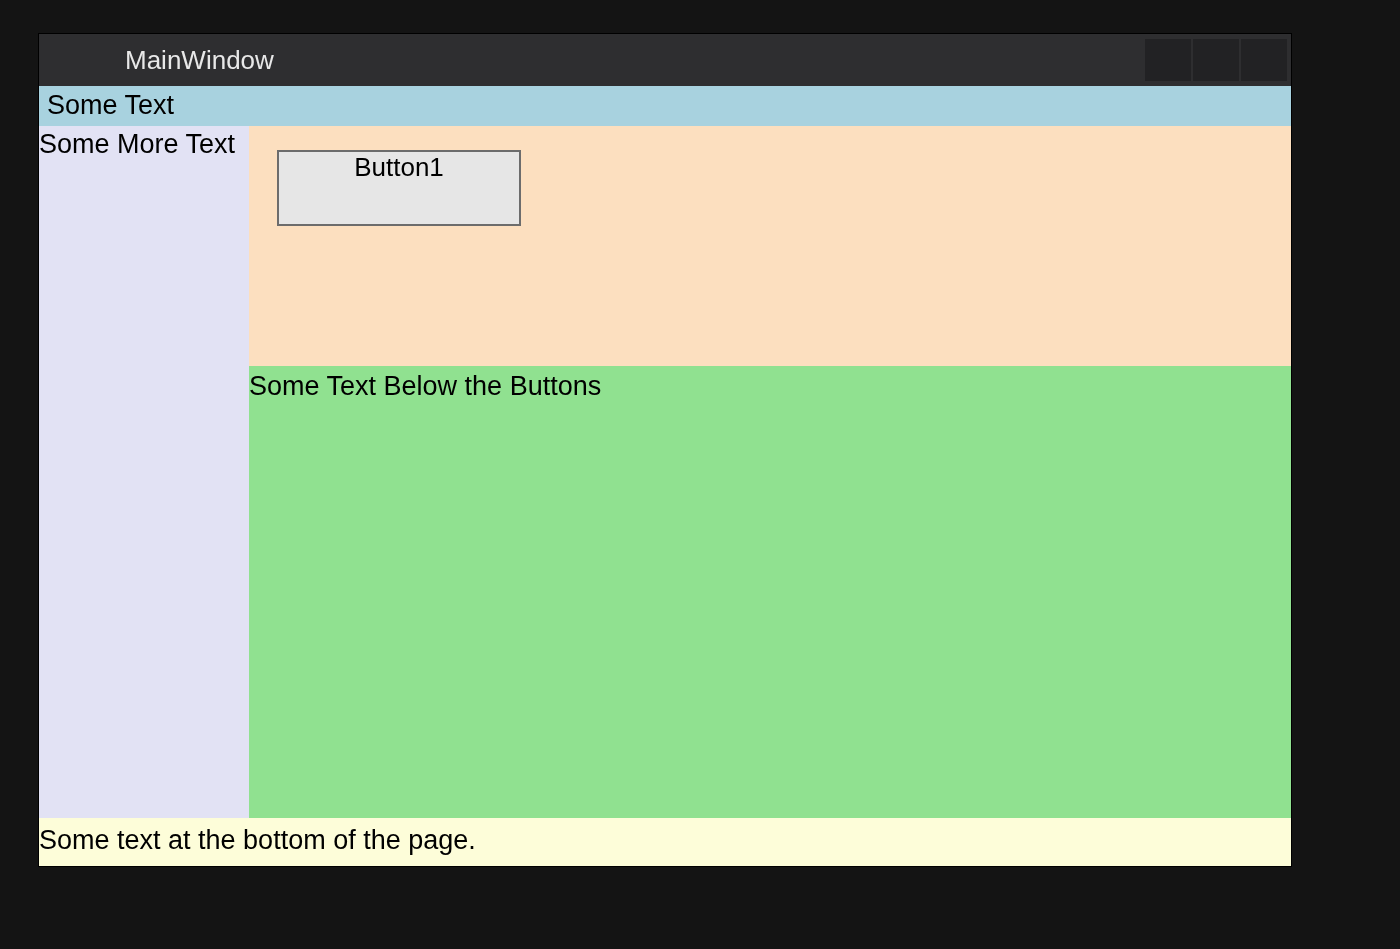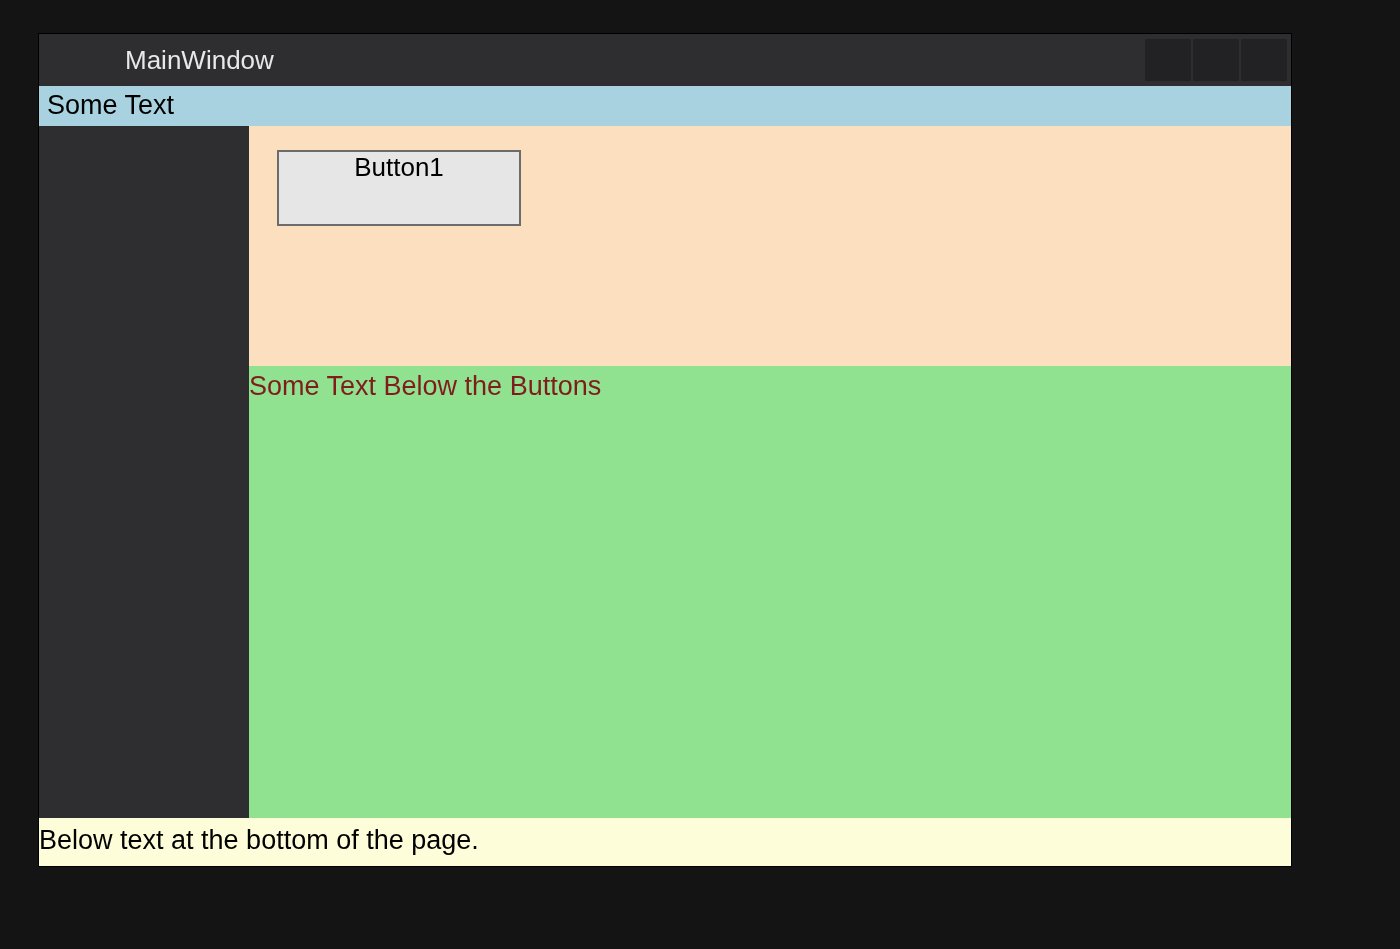--- a/index.html
+++ b/index.html
@@ -103,21 +103,21 @@
     justify-content: center;
     cursor: pointer;
   }
 
   
   .green-panel {
     grid-column: 2;
     grid-row: 3;
     background: #90e190;
     font-size: 27px;
-    color: #7f1d1d;
+    color: #000000;
     line-height: 40px;
   }
 
   
   .footer {
     grid-column: 1 / 3;
     grid-row: 4;
     background: #fdfdd9;
     font-size: 27px;
     color: #000;
@@ -137,29 +137,32 @@
       <div class="win-btn"></div>
     </div>
   </div>
 
   <div class="client">
 
     <div class="top-banner">
       <span>Some Text</span>
     </div>
 
+    <div class="left-col">
+      <span>Some More Text</span>
+    </div>
 
     <div class="buttons-panel">
       <div class="wpf-button">
         <span>Button1</span>
       </div>
     </div>
 
     <div class="green-panel">
       <span>Some Text Below the Buttons</span>
     </div>
 
     <div class="footer">
-      <span>Below text at the bottom of the page.</span>
+      <span>Some text at the bottom of the page.</span>
     </div>
 
   </div>
 </div>
 
 </body></html>

